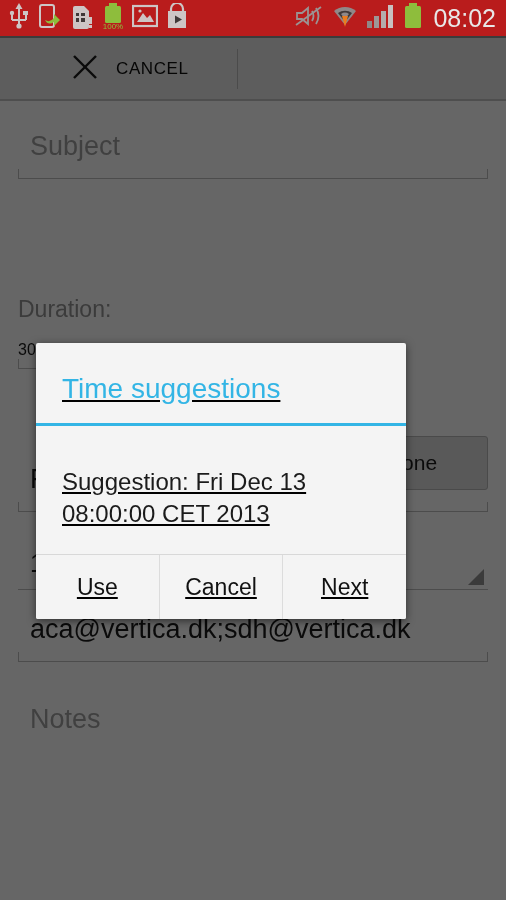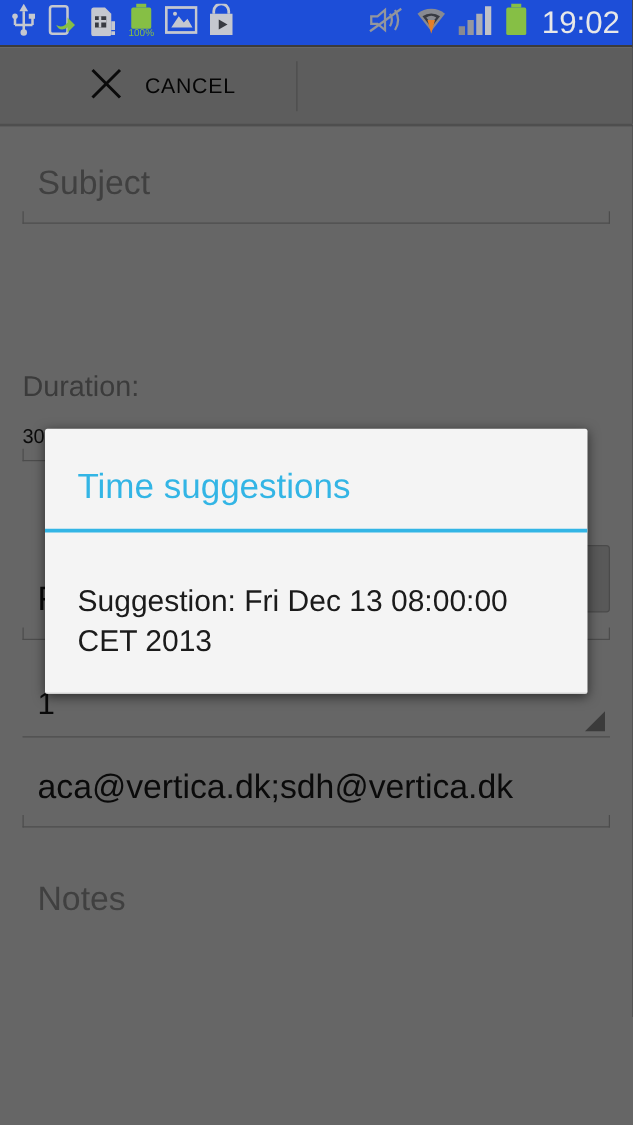--- a/index.html
+++ b/index.html
@@ -15,21 +15,21 @@
     font-family: "Liberation Sans", sans-serif;
     background: #c8c8c8;
     -webkit-font-smoothing: antialiased;
   }
 
   
   #statusbar {
     position: absolute;
     left: 0; top: 0;
     width: 506px; height: 36px;
-    background: #1d4ed8;
+    background: #b91c1c;
     display: flex;
     align-items: center;
     z-index: 40;
   }
   #statusbar .sb-left {
     display: flex;
     align-items: center;
     padding-left: 8px;
     gap: 8px;
     flex: 1;
@@ -181,26 +181,27 @@
     width: 506px; height: 862px;
     background: rgba(0,0,0,0.58);
     z-index: 20;
   }
 
   
   #dialog {
     position: absolute;
     left: 36px;
     top: 343px;
-    width: 434px;
+    width: 370px;
     background: #f4f4f4;
     z-index: 30;
     box-shadow: 0 2px 9px rgba(0,0,0,0.55);
     border-radius: 2px;
     overflow: hidden;
+    text-decoration: underline;
   }
   #dialog .dlg-title {
     font-size: 28px;
     color: #33b5e5;
     padding: 30px 26px 18px 26px;
     font-weight: 400;
   }
   #dialog .dlg-titlebar {
     height: 3px;
     background: #33b5e5;
@@ -288,20 +289,25 @@
   </div>
   <div class="ab-bottomline"></div>
 
   <div id="scrim"></div>
 
   <div id="dialog">
     <div class="dlg-title">Time suggestions</div>
     <div class="dlg-titlebar"></div>
     <div class="dlg-msg">Suggestion: Fri Dec 13 08:00:00 CET 2013</div>
     <div class="dlg-sep"></div>
+    <div class="dlg-buttons">
+      <div class="dlg-btn">Use</div>
+      <div class="dlg-btn">Cancel</div>
+      <div class="dlg-btn">Next</div>
+    </div>
   </div>
 
   <div id="statusbar">
     <div class="sb-left">
 
       <span class="sbicon">
         <svg width="22" height="26" viewBox="0 0 22 26">
           <circle cx="11" cy="23" r="2.6" fill="#cfcfcf"></circle>
           <rect x="10" y="6" width="2" height="15" fill="#cfcfcf"></rect>
           <polygon points="11,0 7.5,6 14.5,6" fill="#cfcfcf"></polygon>
@@ -383,18 +389,18 @@
           <rect x="22" y="2" width="5" height="23" fill="#c9c9c9"></rect>
         </svg>
       </span>
 
       <span class="sbicon">
         <svg width="20" height="28" viewBox="0 0 20 28">
           <rect x="6" y="1" width="8" height="3" fill="#8cc63e"></rect>
           <rect x="2" y="4" width="16" height="22" rx="1.5" fill="#8cc63e"></rect>
         </svg>
       </span>
-      <span class="clock">19:02</span>
+      <span class="clock">08:02</span>
     </div>
   </div>
   <div class="sb-underline"></div>
 
 </div>
 
 </body></html>

